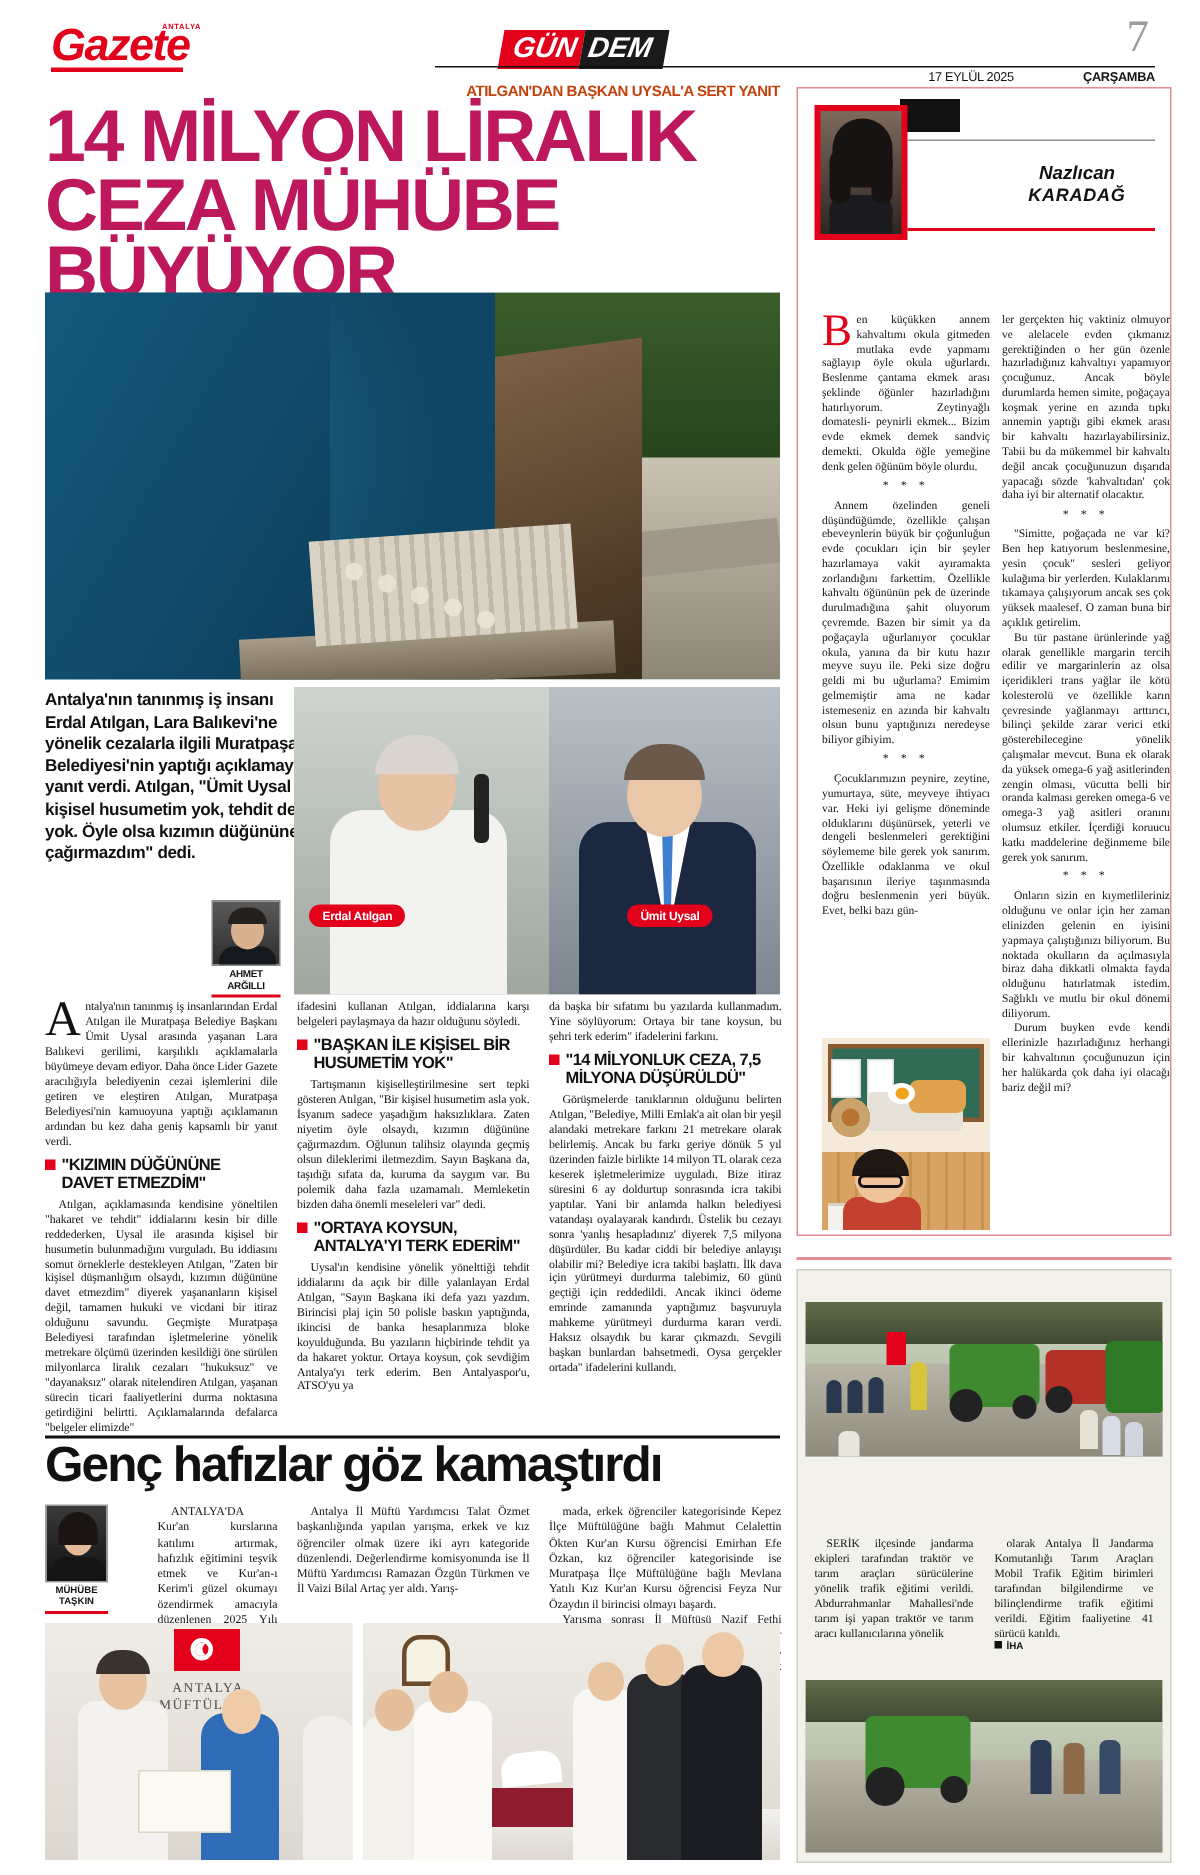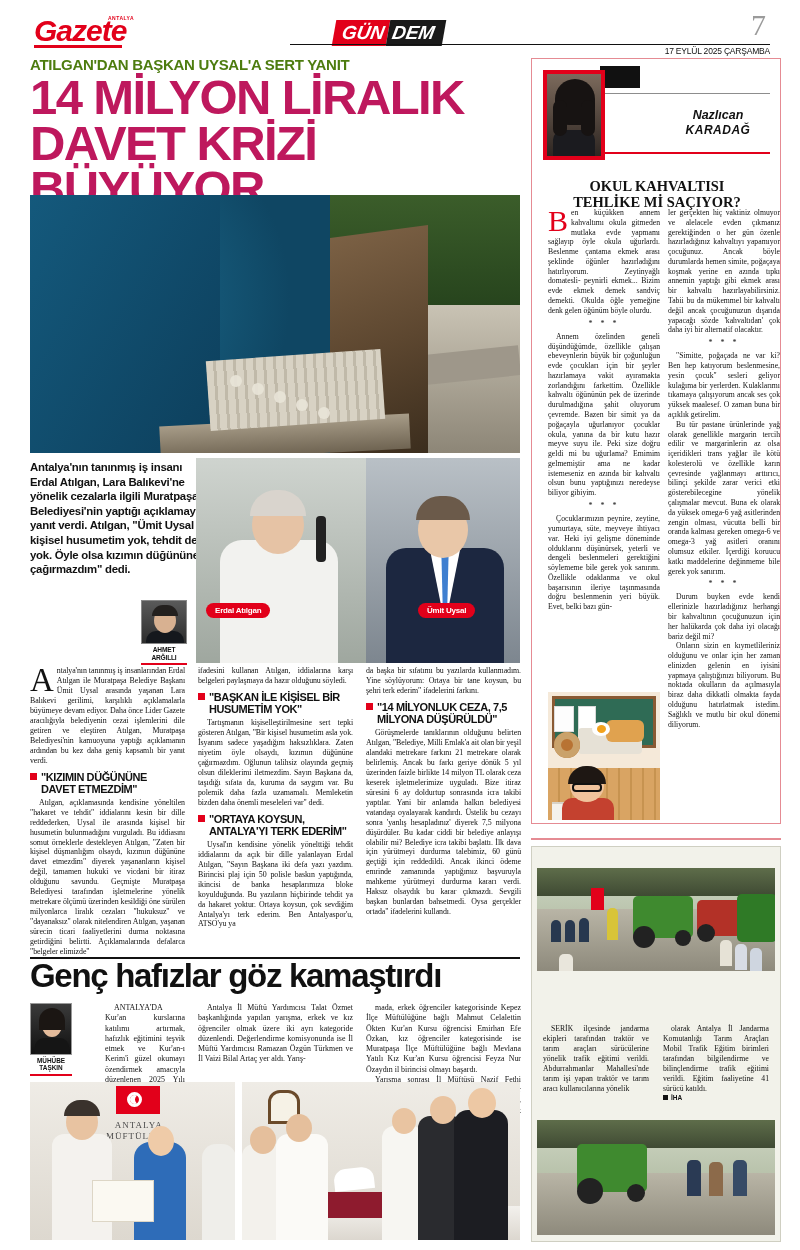--- a/index.html
+++ b/index.html
@@ -23,26 +23,26 @@
         transform:skewX(-10deg);}
   .section-tag .red{background:#e2001a;color:#fff;font-family:"Liberation Sans",sans-serif;
         font-weight:bold;font-style:italic;font-size:19px;padding:3px 4px 3px 8px;line-height:20px;}
   .section-tag .blk{background:#1a1a1a;color:#fff;font-family:"Liberation Sans",sans-serif;
         font-weight:bold;font-style:italic;font-size:19px;padding:3px 10px 3px 4px;line-height:20px;}
   .pageno{position:absolute;right:34px;top:8px;font-family:"Liberation Serif",serif;
         font-size:30px;color:#9b9b9b;}
   .date-rule{position:absolute;right:30px;top:44px;width:480px;height:1px;background:#111;}
   .dateline{position:absolute;right:30px;top:46px;font-family:"Liberation Sans",sans-serif;
         font-size:8.5px;letter-spacing:-0.2px;}
-  .dateline b{font-weight:normal;}
+  .dateline b{font-weight:bold;margin-left:44px;}
 
   
   .main-col{position:absolute;left:30px;top:56px;width:490px;}
-  .kicker{color:#4d7c0f;font-family:"Liberation Sans",sans-serif;font-weight:bold;
-          font-size:15px;text-align:left;letter-spacing:-0.3px;margin:0 0 2px 0;}
+  .kicker{color:#c2410c;font-family:"Liberation Sans",sans-serif;font-weight:bold;
+          font-size:10px;text-align:right;letter-spacing:-0.3px;margin:0 0 2px 0;}
   .headline{font-family:"Liberation Sans",sans-serif;font-weight:bold;font-size:49px;
           line-height:0.93;letter-spacing:-1.6px;margin:0;color:#be185d;text-align:left;}
   .headline .l2{display:block;}
 
   .hero{position:absolute;left:30px;top:195px;width:490px;height:258px;overflow:hidden;}
   .hero-sky{position:absolute;inset:0;background:linear-gradient(#1d5e7a,#2a7fa0 35%,#3f9cb8 55%,#6fbcc9 70%,#8fd0d4 100%);}
   .hero-sea{position:absolute;left:0;top:0;width:300px;height:258px;
           background:radial-gradient(circle at 20% 40%, #1d6f92, #0f4663 70%);}
   .hero-sea2{position:absolute;left:0;top:0;width:190px;height:258px;
           background:linear-gradient(120deg,#14597c,#0d3f5c);}
@@ -222,21 +222,21 @@
     </div>
     <div class="pageno">7</div>
     <div class="date-rule"></div>
     <div class="dateline"><span>17 EYLÜL 2025 </span><b>ÇARŞAMBA</b></div>
   </div>
 
   <div class="main-col">
     <div class="kicker">ATILGAN'DAN BAŞKAN UYSAL'A SERT YANIT</div>
     <h1 class="headline">
       <span>14 MİLYON LİRALIK</span>
-      <span class="l2">DAVET KRİZİ BÜYÜYOR</span>
+      <span class="l2">CEZA MÜHÜBE BÜYÜYOR</span>
     </h1>
   </div>
 
   <div class="hero">
     <div class="hero-sky"></div>
     <div class="hero-green"></div>
     <div class="hero-build"></div>
     <div class="hero-road"></div>
     <div class="hero-cliff"></div>
     <div class="hero-sea"></div>
@@ -398,42 +398,38 @@
       <div class="cp-hair2"></div>
       <div class="cp-hair3"></div>
     </div>
   </div>
   <div class="col-grayline"></div>
   <div class="col-name">
     <span>Nazlıcan</span>
     <span class="sur">KARADAĞ</span>
   </div>
   <div class="col-redline"></div>
-  <div class="col-title">
-    <span>OKUL KAHVALTISI</span><br>
-    <span>TEHLİKE Mİ SAÇIYOR?</span>
-  </div>
 
   <div class="col-body c1">
     <span class="bigcap">B</span>
     <p class="first">en küçükken annem kahvaltımı okula gitmeden mutlaka evde yapmamı sağlayıp öyle okula uğurlardı. Beslenme çantama ekmek arası şeklinde öğünler hazırladığını hatırlıyorum. Zeytinyağlı domatesli- peynirli ekmek... Bizim evde ekmek demek sandviç demekti. Okulda öğle yemeğine denk gelen öğünüm böyle olurdu.</p>
     <div class="stars">* * *</div>
     <p>Annem özelinden geneli düşündüğümde, özellikle çalışan ebeveynlerin büyük bir çoğunluğun evde çocukları için bir şeyler hazırlamaya vakit ayıramakta zorlandığını farkettim. Özellikle kahvaltı öğününün pek de üzerinde durulmadığına şahit oluyorum çevremde. Bazen bir simit ya da poğaçayla uğurlanıyor çocuklar okula, yanına da bir kutu hazır meyve suyu ile. Peki size doğru geldi mi bu uğurlama? Emimim gelmemiştir ama ne kadar istemeseniz en azında bir kahvaltı olsun bunu yaptığınızı neredeyse biliyor gibiyim.</p>
     <div class="stars">* * *</div>
     <p>Çocuklarımızın peynire, zeytine, yumurtaya, süte, meyveye ihtiyacı var. Heki iyi gelişme döneminde olduklarını düşünürsek, yeterli ve dengeli beslenmeleri gerektiğini söylememe bile gerek yok sanırım. Özellikle odaklanma ve okul başarısının ileriye taşınmasında doğru beslenmenin yeri büyük. Evet, belki bazı gün-</p>
   </div>
 
   <div class="col-body c2">
     <p class="first">ler gerçekten hiç vaktiniz olmuyor ve alelacele evden çıkmanız gerektiğinden o her gün özenle hazırladığınız kahvaltıyı yapamıyor çocuğunuz. Ancak böyle durumlarda hemen simite, poğaçaya koşmak yerine en azında tıpkı annemin yaptığı gibi ekmek arası bir kahvaltı hazırlayabilirsiniz. Tabii bu da mükemmel bir kahvaltı değil ancak çocuğunuzun dışarıda yapacağı sözde 'kahvaltıdan' çok daha iyi bir alternatif olacaktır.</p>
     <div class="stars">* * *</div>
     <p>"Simitte, poğaçada ne var ki? Ben hep katıyorum beslenmesine, yesin çocuk" sesleri geliyor kulağıma bir yerlerden. Kulaklarımı tıkamaya çalışıyorum ancak ses çok yüksek maalesef. O zaman buna bir açıklık getirelim.</p>
     <p>Bu tür pastane ürünlerinde yağ olarak genellikle margarin tercih edilir ve margarinlerin az olsa içeridikleri trans yağlar ile kötü kolesterolü ve özellikle karın çevresinde yağlanmayı arttırıcı, bilinçi şekilde zarar verici etki gösterebilecegine yönelik çalışmalar mevcut. Buna ek olarak da yüksek omega-6 yağ asitlerinden zengin olması, vücutta belli bir oranda kalması gereken omega-6 ve omega-3 yağ asitleri oranını olumsuz etkiler. İçerdiği koruucu katkı maddelerine değinmeme bile gerek yok sanırım.</p>
     <div class="stars">* * *</div>
+    <p>Onların sizin en kıymetlileriniz olduğunu ve onlar için her zaman elinizden gelenin en iyisini yapmaya çalıştığınızı biliyorum. Bu noktada okulların da açılmasıyla biraz daha dikkatli olmakta fayda olduğunu hatırlatmak istedim. Sağlıklı ve mutlu bir okul dönemi diliyorum.</p>
     <p>Durum buyken evde kendi ellerinizle hazırladığınız herhangi bir kahvaltının çocuğunuzun için her halükarda çok daha iyi olacağı bariz değil mi?</p>
-    <p>Onların sizin en kıymetlileriniz olduğunu ve onlar için her zaman elinizden gelenin en iyisini yapmaya çalıştığınızı biliyorum. Bu noktada okulların da açılmasıyla biraz daha dikkatli olmakta fayda olduğunu hatırlatmak istedim. Sağlıklı ve mutlu bir okul dönemi diliyorum.</p>
   </div>
 
   <div class="col-img">
     <div class="ci-floor"></div>
     <div class="ci-board"></div>
     <div class="ci-milk"></div>
     <div class="ci-cup"></div>
     <div class="ci-tray"></div>
     <div class="ci-sand"></div>
     <div class="ci-egg"></div>

